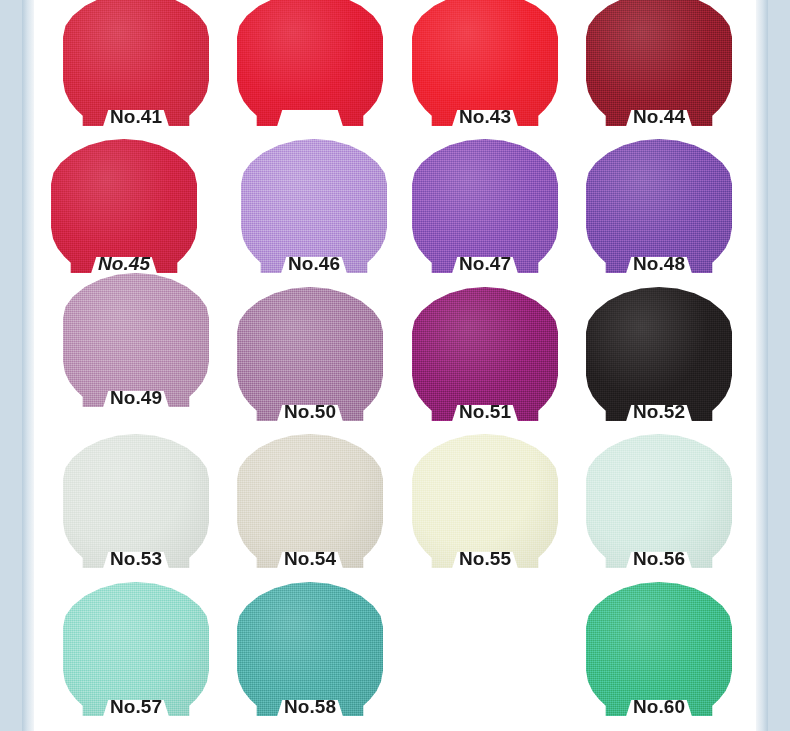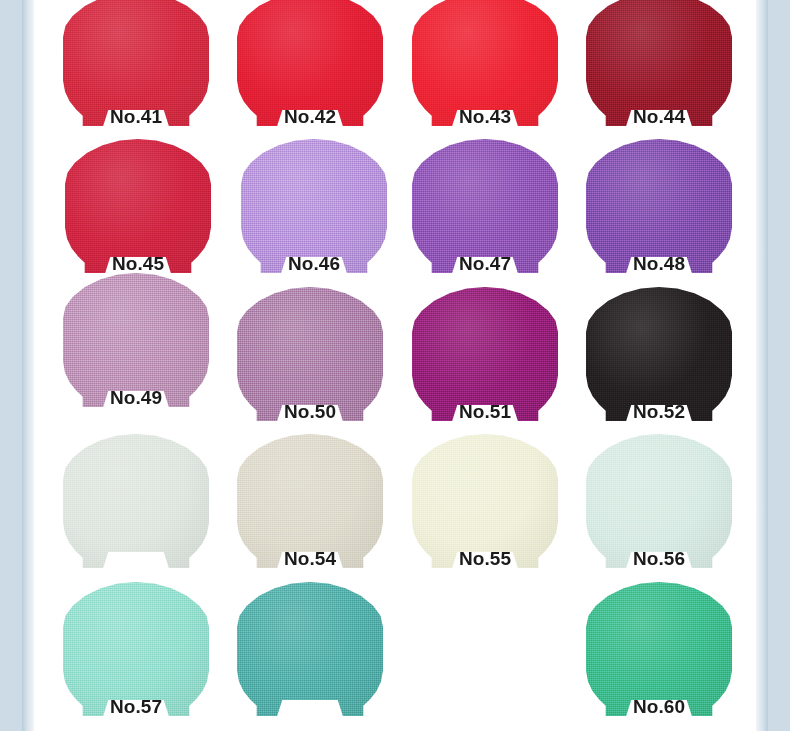--- a/index.html
+++ b/index.html
@@ -140,37 +140,36 @@
           <div class="weave"></div>
           <div class="shade"></div>
         </div>
         <div class="label">No.41</div>
       </div>
       <div class="swatch" style="left: 203px; top: -8px;">
         <div class="disc" style="background: rgb(227, 30, 53);">
           <div class="weave"></div>
           <div class="shade"></div>
         </div>
-        <div class="label">No.42</div>
       </div>
       <div class="swatch" style="left: 378px; top: -8px;">
         <div class="disc" style="background: rgb(239, 35, 49);">
           <div class="weave"></div>
           <div class="shade"></div>
         </div>
         <div class="label">No.43</div>
       </div>
       <div class="swatch" style="left: 552px; top: -8px;">
         <div class="disc" style="background: rgb(142, 29, 44);">
           <div class="weave"></div>
           <div class="shade"></div>
         </div>
         <div class="label">No.44</div>
       </div>
-      <div class="swatch" style="left: 31px; top: 139px;">
+      <div class="swatch" style="left: 17px; top: 139px; font-style: italic;">
         <div class="disc" style="background: rgb(207, 36, 66);">
           <div class="weave"></div>
           <div class="shade"></div>
         </div>
         <div class="label">No.45</div>
       </div>
       <div class="swatch" style="left: 207px; top: 139px;">
         <div class="disc" style="background: rgb(182, 148, 216);">
           <div class="weave"></div>
           <div class="shade"></div>
@@ -217,20 +216,21 @@
           <div class="weave"></div>
           <div class="shade"></div>
         </div>
         <div class="label">No.52</div>
       </div>
       <div class="swatch" style="left: 29px; top: 434px;">
         <div class="disc" style="background: rgb(223, 229, 223);">
           <div class="weave"></div>
           <div class="shade"></div>
         </div>
+        <div class="label">No.53</div>
       </div>
       <div class="swatch" style="left: 203px; top: 434px;">
         <div class="disc" style="background: rgb(221, 217, 204);">
           <div class="weave"></div>
           <div class="shade"></div>
         </div>
         <div class="label">No.54</div>
       </div>
       <div class="swatch" style="left: 378px; top: 434px;">
         <div class="disc" style="background: rgb(239, 240, 212);">
@@ -251,20 +251,21 @@
           <div class="weave"></div>
           <div class="shade"></div>
         </div>
         <div class="label">No.57</div>
       </div>
       <div class="swatch" style="left: 203px; top: 582px;">
         <div class="disc" style="background: rgb(81, 173, 168);">
           <div class="weave"></div>
           <div class="shade"></div>
         </div>
+        <div class="label">No.58</div>
       </div>
       <div class="swatch" style="left: 552px; top: 582px;">
         <div class="disc" style="background: rgb(62, 187, 133);">
           <div class="weave"></div>
           <div class="shade"></div>
         </div>
         <div class="label">No.60</div>
       </div>
     </div>
 

